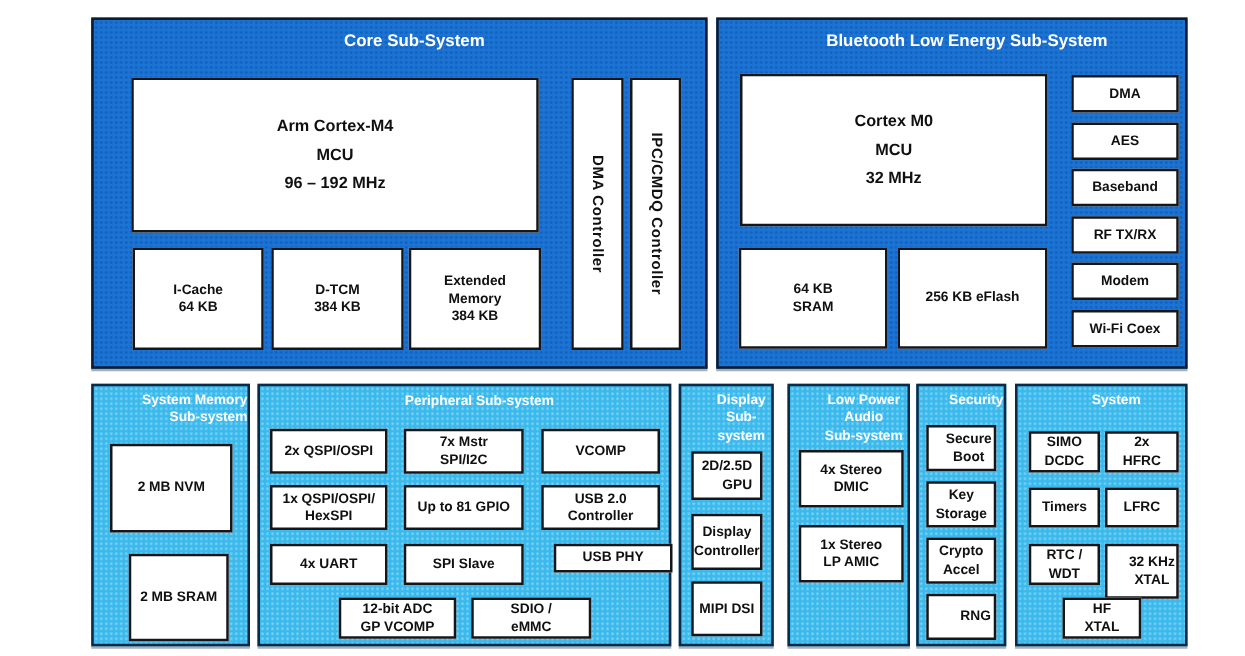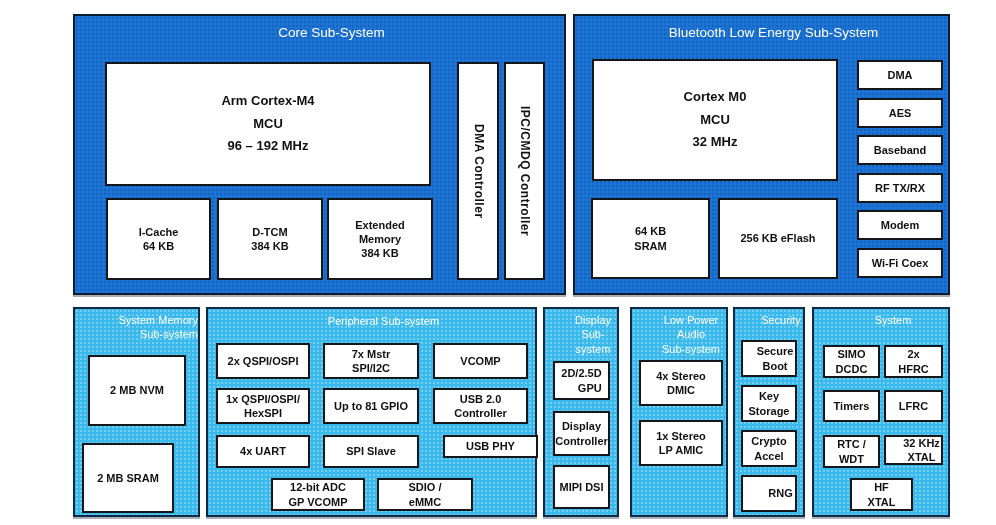--- a/index.html
+++ b/index.html
@@ -17,21 +17,21 @@
   }
   .panel.light {
     background-color:#3ab9ed;
     background-image:radial-gradient(rgba(255,255,255,0.30) 1px, rgba(0,0,0,0) 1.2px);
     background-size:4px 4px;
     border:2px solid #0d2a45;
     box-shadow:0 2px 0 rgba(10,30,60,0.35);
   }
   .ptitle {
     position:absolute; left:0; right:0; text-align:center;
-    color:#ffffff; font-weight:400; font-size:13.5px; line-height:1.3;padding-left:24px;
+    color:#ffffff; font-weight:700; font-size:13.5px; line-height:1.3;padding-left:24px;
   }
   .ptitle.small { font-size:11px; line-height:1.3; }
   .wbox {
     position:absolute; box-sizing:border-box; background:#ffffff;
     border:2px solid #14161a; color:#101010; font-weight:700;
     display:flex; align-items:center; justify-content:center;
     text-align:center; font-size:11px; line-height:1.3;
   }
   .wbox.big { font-size:13px; line-height:1.75; }
   .wbox.vert { writing-mode:vertical-rl; font-size:12px; letter-spacing:0.5px; }
@@ -61,21 +61,21 @@
     <div class="wbox" style="left:282px; top:82px; width:86px; height:30px;">AES</div>
     <div class="wbox" style="left:282px; top:119px; width:86px; height:30px;">Baseband</div>
     <div class="wbox" style="left:282px; top:157px; width:86px; height:30px;">RF TX/RX</div>
     <div class="wbox" style="left:282px; top:194px; width:86px; height:30px;">Modem</div>
     <div class="wbox" style="left:282px; top:232px; width:86px; height:30px;">Wi-Fi Coex</div>
   </div>
 
   <div class="panel light" style="left:73px; top:307px; width:127px; height:210px;">
     <div class="ptitle small" style="top:4px;text-align:right;">System Memory<br>Sub-system</div>
     <div class="wbox" style="left:13px; top:46px; width:98px; height:71px;">2 MB NVM</div>
-    <div class="wbox" style="left:7px; top:134px; width:92px; height:70px;">2 MB SRAM</div>
+    <div class="wbox" style="left:28px; top:134px; width:80px; height:70px;">2 MB SRAM</div>
   </div>
 
   <div class="panel light" style="left:206px; top:307px; width:331px; height:210px;">
     <div class="ptitle small" style="top:5px;">Peripheral Sub-system</div>
     <div class="wbox" style="left:8px; top:34px; width:94px; height:36px;">2x QSPI/OSPI</div>
     <div class="wbox" style="left:115px; top:34px; width:96px; height:36px;">7x Mstr<br>SPI/I2C</div>
     <div class="wbox" style="left:225px; top:34px; width:95px; height:36px;">VCOMP</div>
     <div class="wbox" style="left:8px; top:79px; width:94px; height:36px;">1x QSPI/OSPI/<br>HexSPI</div>
     <div class="wbox" style="left:115px; top:79px; width:96px; height:36px;">Up to 81 GPIO</div>
     <div class="wbox" style="left:225px; top:79px; width:95px; height:36px;">USB 2.0<br>Controller</div>
@@ -107,17 +107,17 @@
     <div class="wbox" style="left:6px; top:166px; width:56px; height:37px;padding-left:23px;">RNG</div>
   </div>
 
   <div class="panel light" style="left:812px; top:307px; width:138px; height:210px;">
     <div class="ptitle small" style="top:4px;">System</div>
     <div class="wbox" style="left:9px; top:36px; width:57px; height:33px;">SIMO<br>DCDC</div>
     <div class="wbox" style="left:70px; top:36px; width:59px; height:33px;">2x<br>HFRC</div>
     <div class="wbox" style="left:9px; top:81px; width:57px; height:32px;">Timers</div>
     <div class="wbox" style="left:70px; top:81px; width:59px; height:32px;">LFRC</div>
     <div class="wbox" style="left:9px; top:126px; width:57px; height:33px;">RTC /<br>WDT</div>
-    <div class="wbox" style="left:70px; top:126px; width:59px; height:30px;padding-left:16px;">32 KHz<br>XTAL</div>
+    <div class="wbox" style="left:70px; top:126px; width:59px; height:44px;padding-left:16px;">32 KHz<br>XTAL</div>
     <div class="wbox" style="left:36px; top:169px; width:63px; height:33px;">HF<br>XTAL</div>
   </div>
 
 </div>
 
 </body></html>

